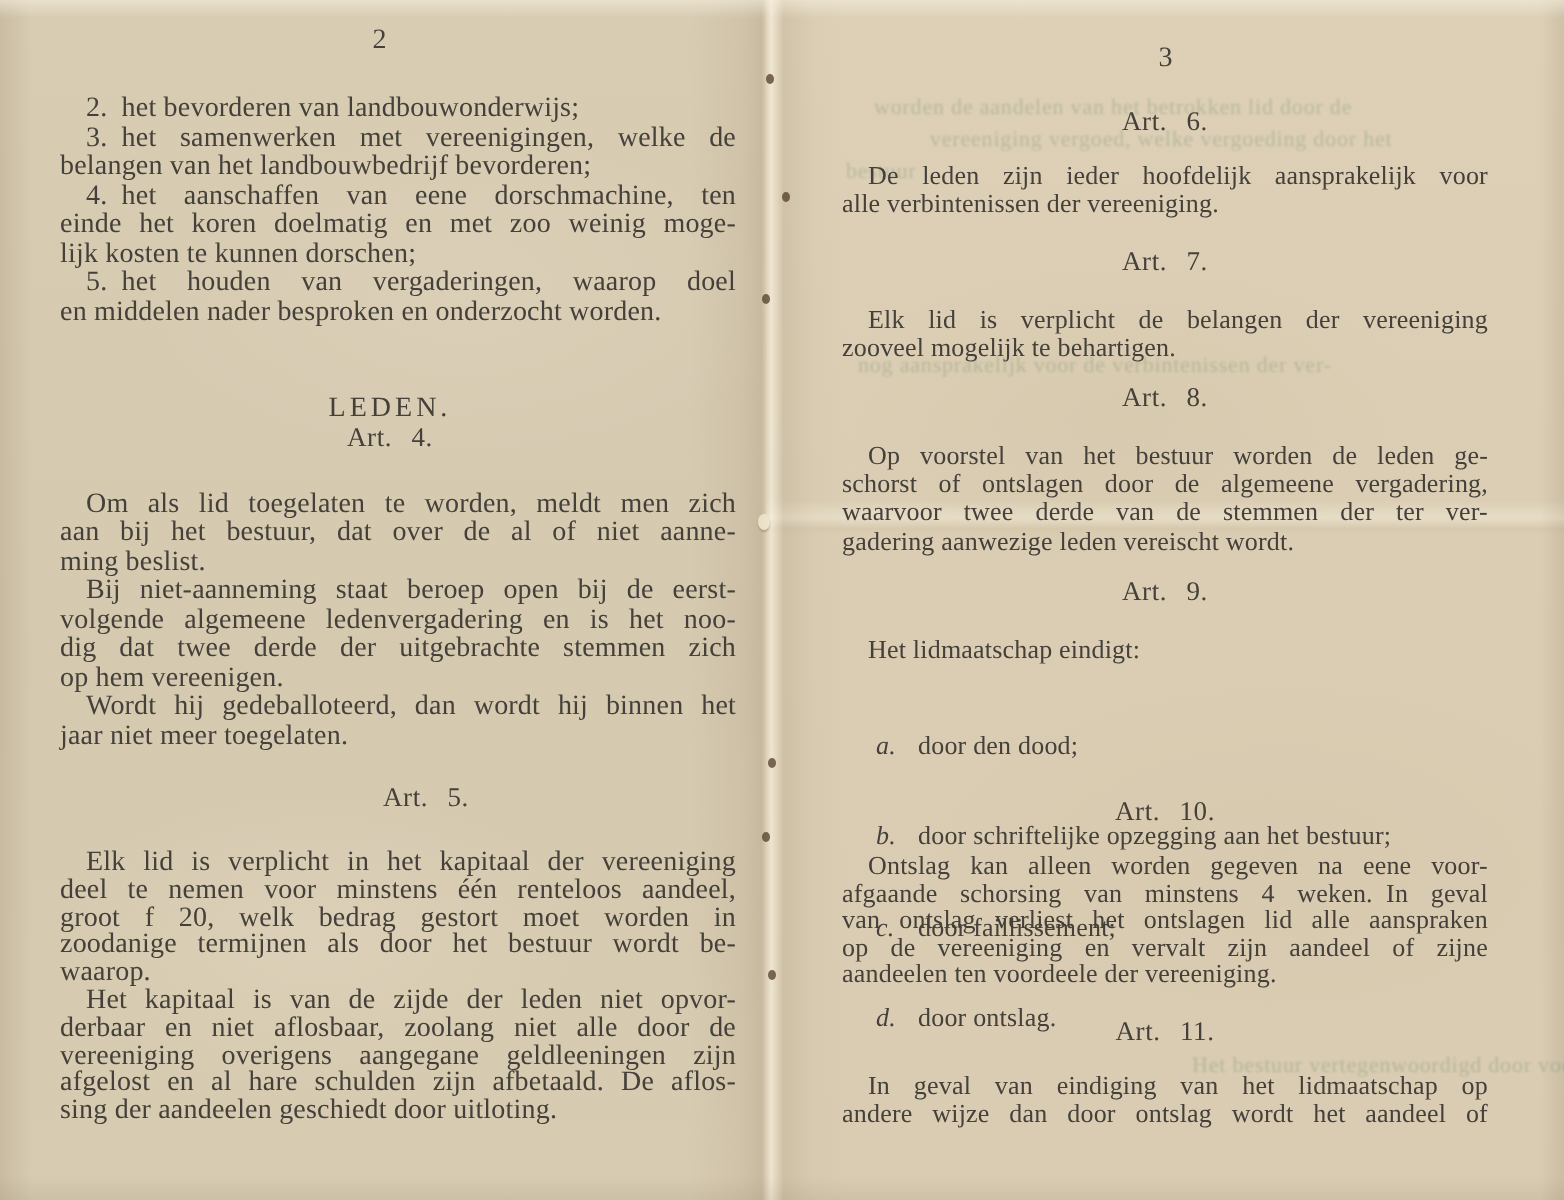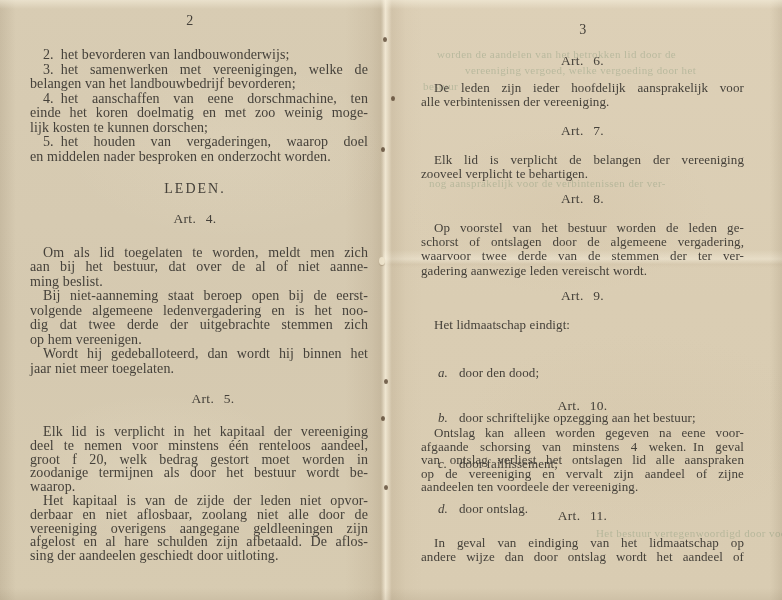--- a/index.html
+++ b/index.html
@@ -92,21 +92,21 @@
         <div class="tline">4. het aanschaffen van eene dorschmachine, ten</div>
         <div class="tline">einde het koren doelmatig en met zoo weinig moge-</div>
         <div class="tline">lijk kosten te kunnen dorschen;</div>
       </div>
     <div class="para">
         <div class="tline">5. het houden van vergaderingen, waarop doel</div>
         <div class="tline">en middelen nader besproken en onderzocht worden.</div>
       </div>
   </div>
 
-  <div class="blk sect" style="left:30px;top:181px;width:330px;">LEDEN.</div>
+  <div class="blk sect" style="left:30px;top:197px;width:330px;">LEDEN.</div>
 
   <div class="blk art" style="left:30px;top:211px;width:330px;">Art. 4.</div>
 
   <div class="blk body-l" style="left:30px;top:246px;width:338px;line-height:14.45px;">
     <div class="para">
         <div class="tline">Om als lid toegelaten te worden, meldt men zich</div>
         <div class="tline">aan bij het bestuur, dat over de al of niet aanne-</div>
         <div class="tline">ming beslist.</div>
       </div>
     <div class="para">
@@ -147,21 +147,21 @@
     <div class="para">
         <div class="tline">De leden zijn ieder hoofdelijk aansprakelijk voor</div>
         <div class="tline">alle verbintenissen der vereeniging.</div>
       </div>
   </div>
 
   <div class="blk art" style="left:421px;top:123px;width:323px;">Art. 7.</div>
   <div class="blk body-r" style="left:421px;top:153px;width:323px;line-height:13.8px;">
     <div class="para">
         <div class="tline">Elk lid is verplicht de belangen der vereeniging</div>
-        <div class="tline">zooveel verplicht te behartigen.</div>
+        <div class="tline">zooveel mogelijk te behartigen.</div>
       </div>
   </div>
 
   <div class="blk art" style="left:421px;top:191px;width:323px;">Art. 8.</div>
   <div class="blk body-r" style="left:421px;top:221px;width:323px;line-height:14.2px;">
     <div class="para">
         <div class="tline">Op voorstel van het bestuur worden de leden ge-</div>
         <div class="tline">schorst of ontslagen door de algemeene vergadering,</div>
         <div class="tline">waarvoor twee derde van de stemmen der ter ver-</div>
         <div class="tline">gadering aanwezige leden vereischt wordt.</div>

